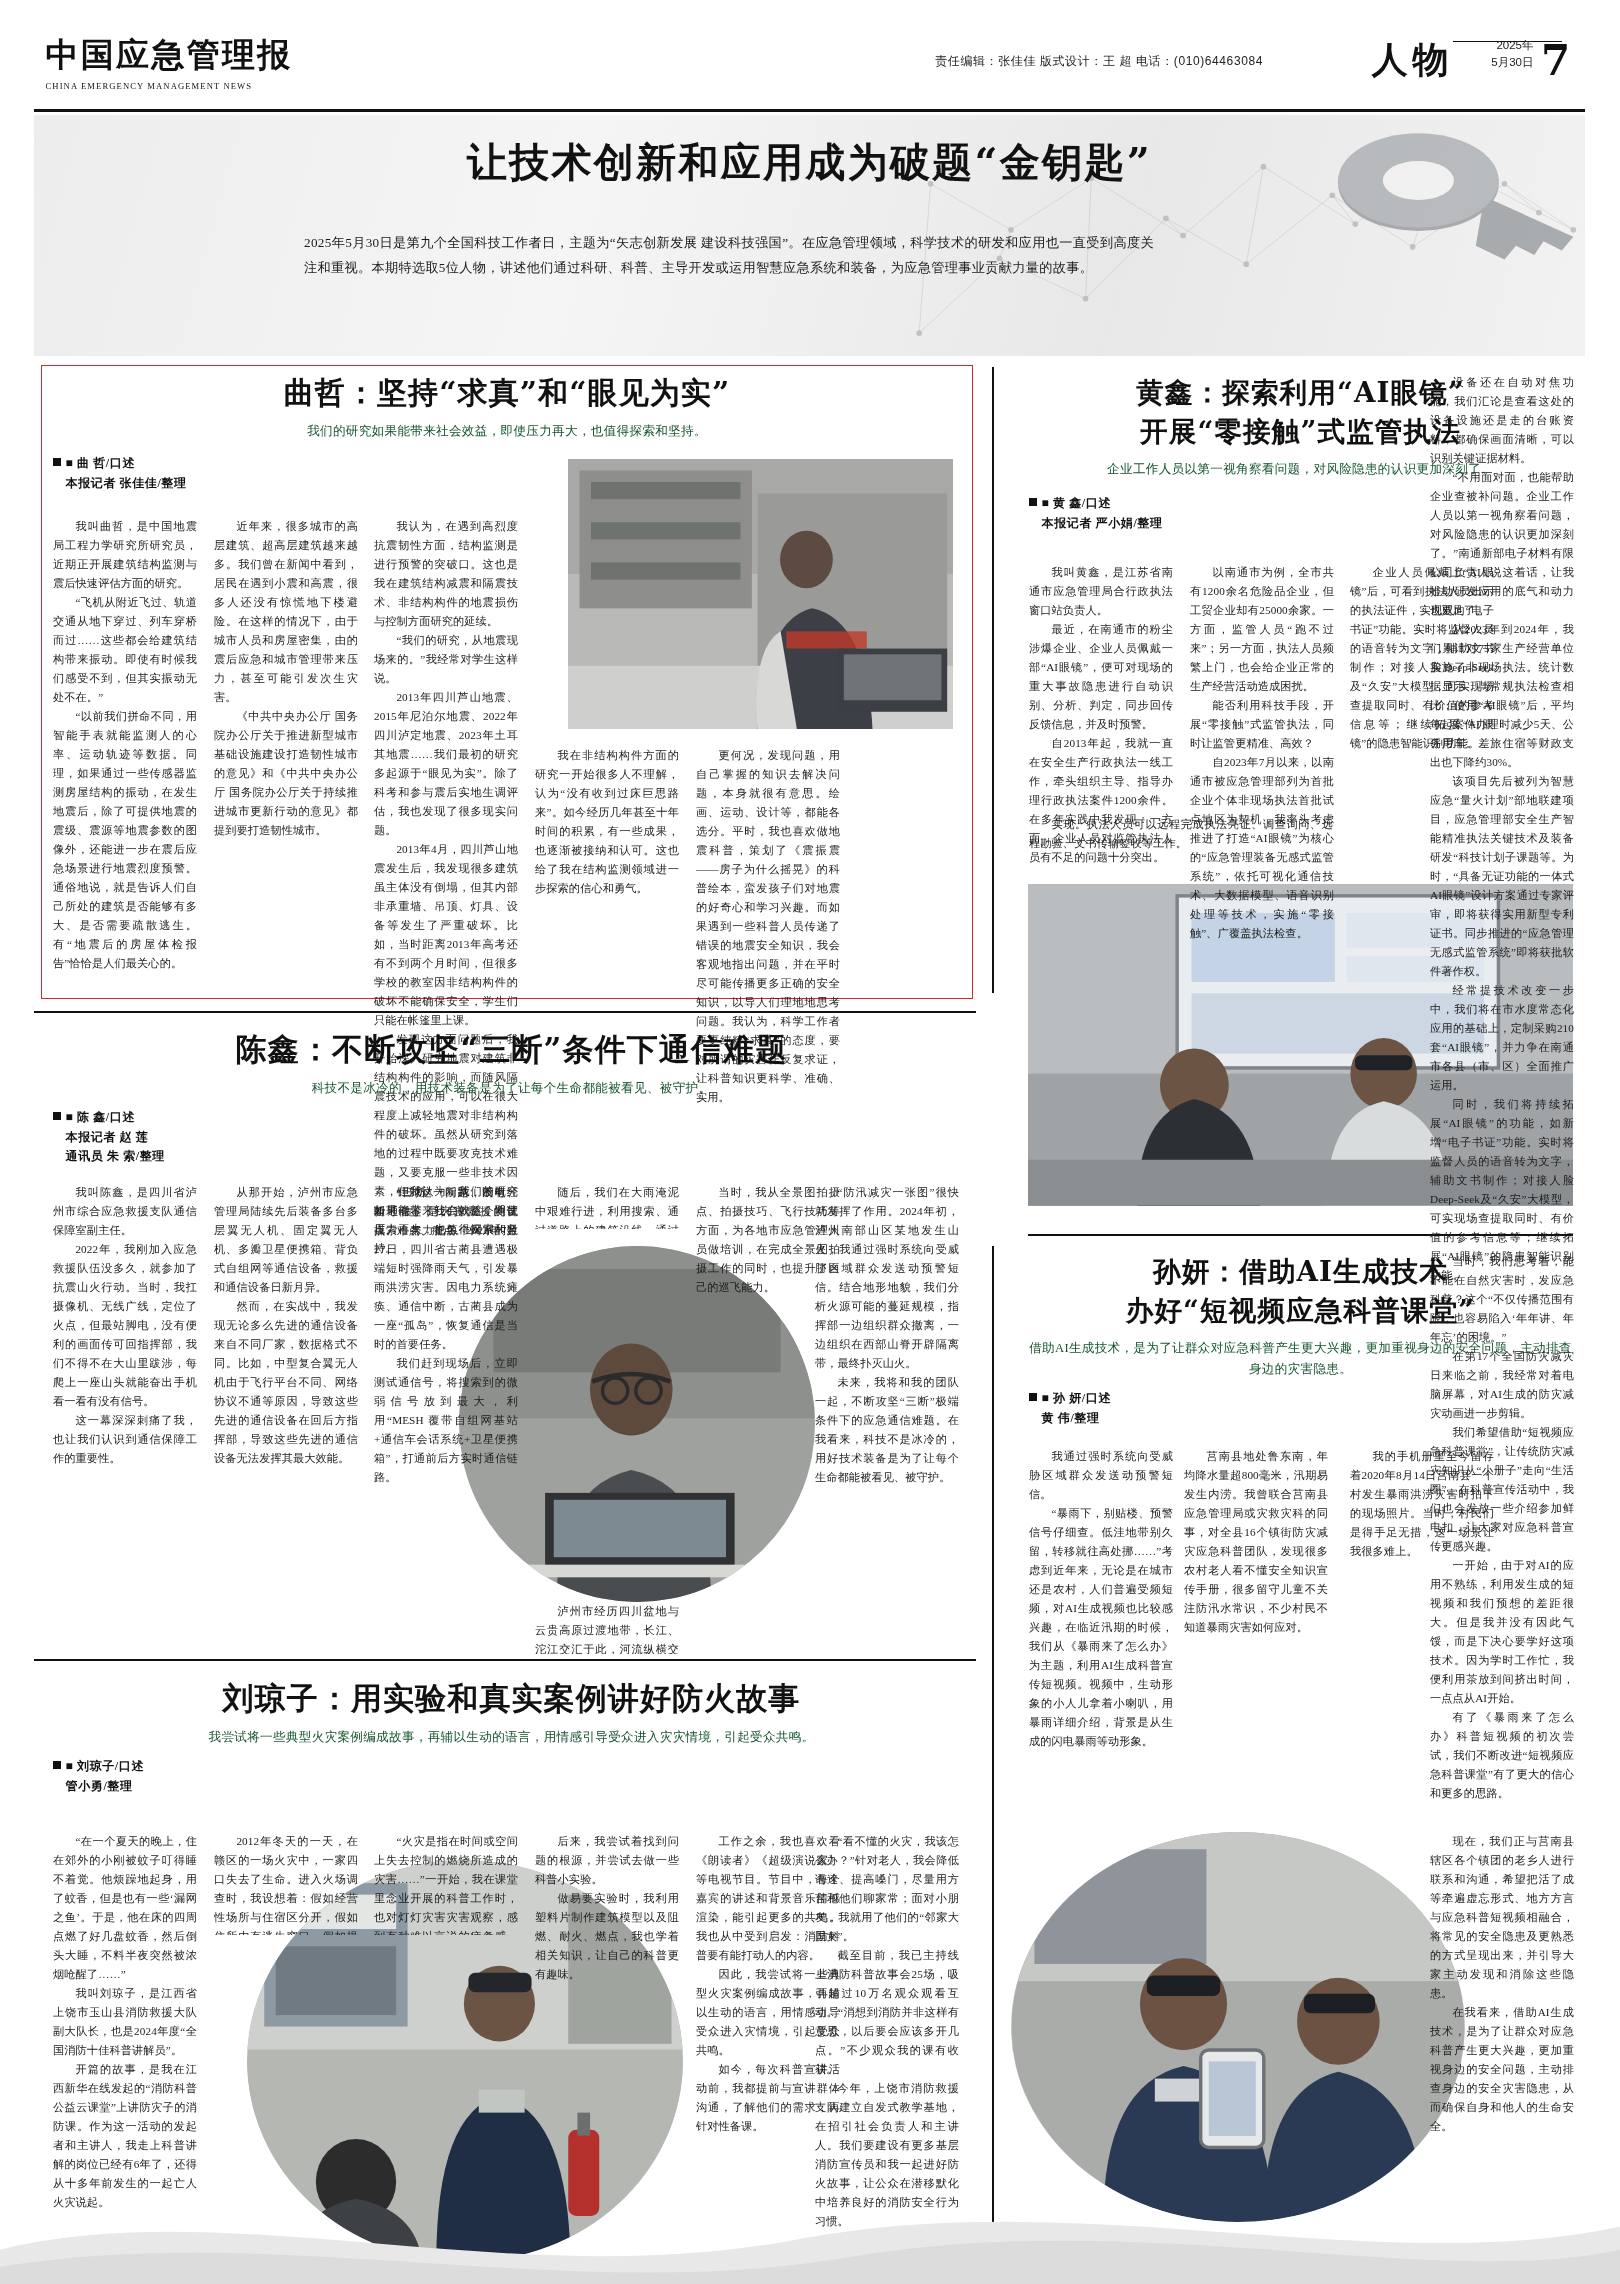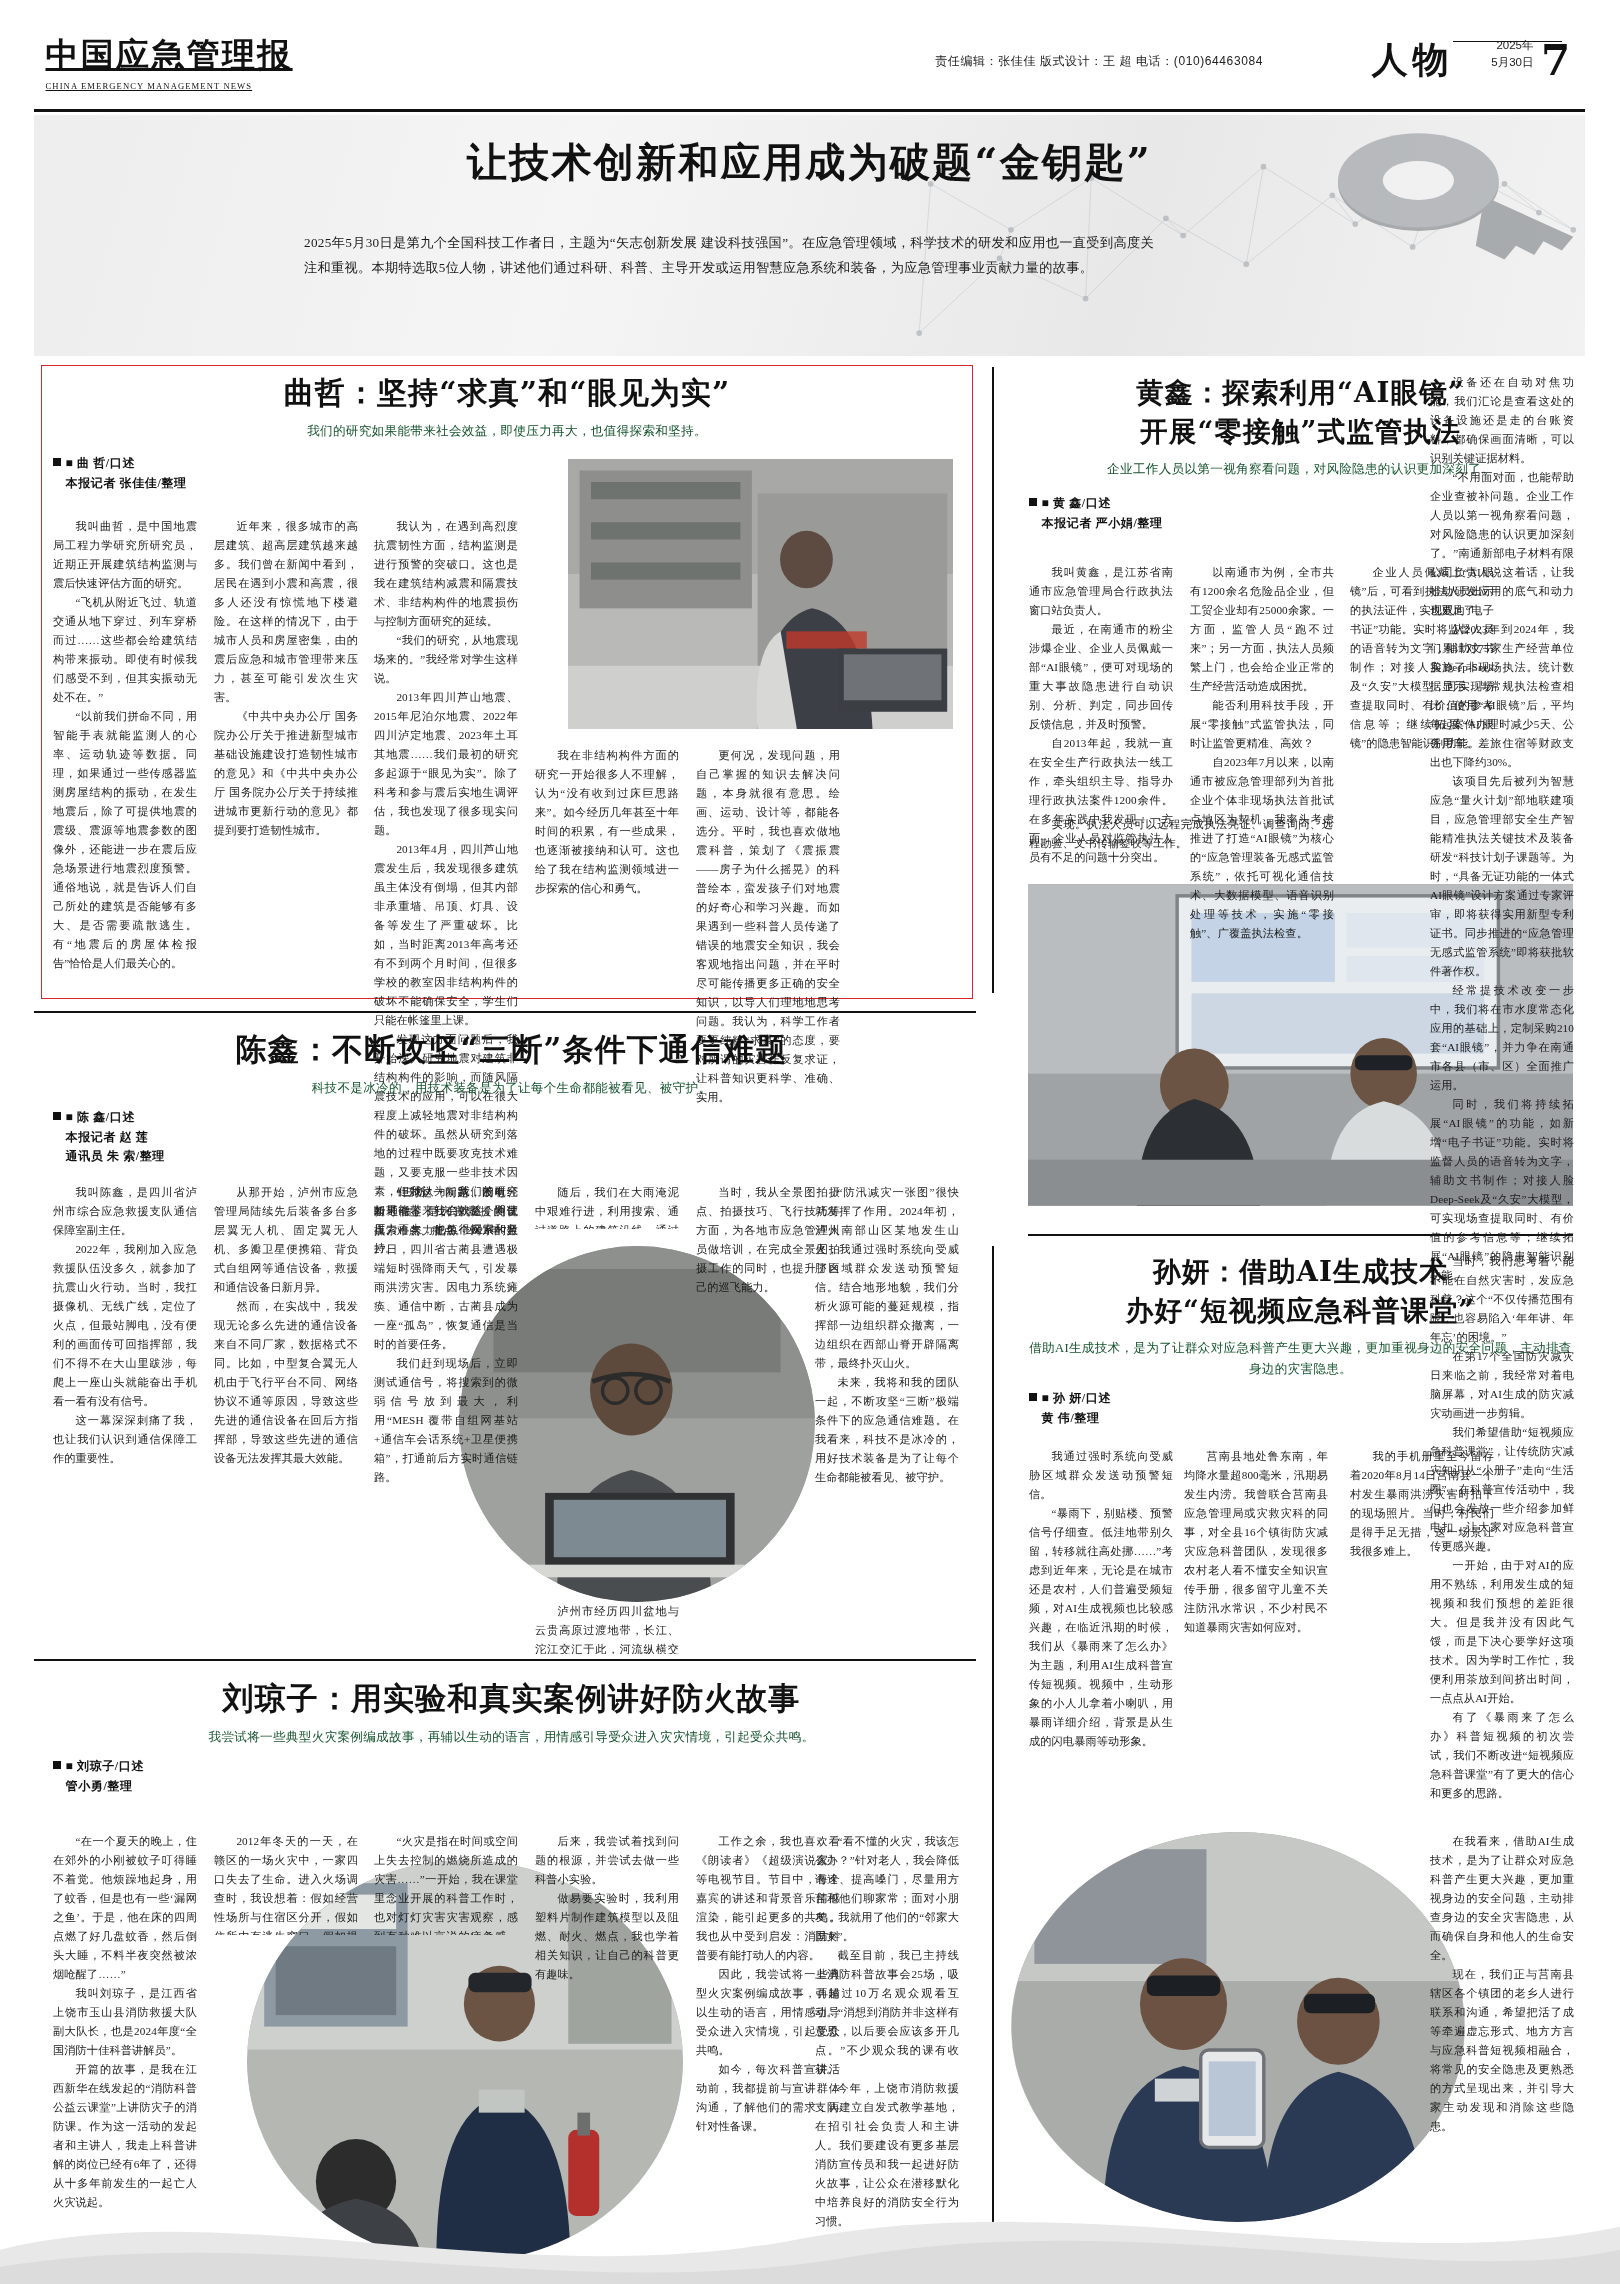--- a/index.html
+++ b/index.html
@@ -6,21 +6,21 @@
   body{
     width:1620px;height:2284px;
     font-family:"Liberation Serif",serif;
     color:#111;
     -webkit-font-smoothing:antialiased;
   }
   .page{position:relative;width:1620px;height:2284px;overflow:hidden;background:#fff;}
 
   
   .masthead{position:absolute;left:34px;top:23px;width:1551px;height:86px;border-bottom:3.4px solid #111;}
-  .mh-logo{position:absolute;left:11.5px;top:10.3px;font-family:"DejaVu Serif",serif;font-weight:bold;font-size:33px;letter-spacing:2.3px;color:#111;white-space:nowrap;text-decoration:underline;}
+  .mh-logo{position:absolute;left:11.5px;top:10.3px;font-family:"DejaVu Serif",serif;font-weight:bold;font-size:33px;letter-spacing:2.3px;color:#111;white-space:nowrap;}
   .mh-logo .pinyin{display:block;font-size:8.6px;letter-spacing:1.1px;font-family:"Liberation Serif",serif;font-weight:normal;margin-top:2.3px;}
   .mh-credits{position:absolute;right:322px;top:30px;font-size:12px;color:#222;letter-spacing:0.6px;white-space:nowrap;font-family:"Liberation Sans",sans-serif;}
   .mh-section{position:absolute;right:132px;top:12.6px;font-size:36px;font-weight:bold;letter-spacing:4.6px;font-family:"DejaVu Serif",serif;}
   .mh-datebox{position:absolute;right:11.5px;top:10.3px;width:109px;height:57px;}
   .mh-date{position:absolute;left:0;top:3.4px;width:69px;font-size:11.5px;line-height:17px;text-align:right;color:#222;font-family:"Liberation Sans",sans-serif;}
   .mh-pageno{position:absolute;right:3.4px;top:2.3px;font-size:42px;font-weight:bold;font-family:"DejaVu Serif",serif;}
   .mh-rule-thin{position:absolute;right:11.5px;top:8px;width:109px;height:1.1px;background:#111;}
 
   
   .banner{position:absolute;left:34px;top:115px;width:1551px;height:241px;background:linear-gradient(105deg,#ededed 0%,#f5f5f5 35%,#e8e8e8 70%,#f2f2f2 100%);overflow:hidden;}
@@ -414,22 +414,22 @@
     <p>我的手机册里至今留存着2020年8月14日莒南县一个村发生暴雨洪涝灾害时拍下的现场照片。当时，村民们是得手足无措，这一场景让我很多难上。</p>
   </div>
   <div class="body-col" style="position:absolute;left:1430px;top:1252px;width:144px;height:563px;">
     <p>当时，我们思考着，能不能在自然灾害时，发应急科普？这个“不仅传播范围有限，也容易陷入‘年年讲、年年忘’的困境。”</p>
     <p>在第17个全国防灾减灾日来临之前，我经常对着电脑屏幕，对AI生成的防灾减灾动画进一步剪辑。</p>
     <p>我们希望借助“短视频应急科普课堂”，让传统防灾减灾知识从“小册子”走向“生活圈”。在科普宣传活动中，我们也会发放一些介绍参加鲜电扣，让大家对应急科普宣传更感兴趣。</p>
     <p>一开始，由于对AI的应用不熟练，利用发生成的短视频和我们预想的差距很大。但是我并没有因此气馁，而是下决心要学好这项技术。因为学时工作忙，我便利用茶放到间挤出时间，一点点从AI开始。</p>
     <p>有了《暴雨来了怎么办》科普短视频的初次尝试，我们不断改进“短视频应急科普课堂”有了更大的信心和更多的思路。</p>
   </div>
   <div class="body-col" style="position:absolute;left:1430px;top:1832px;width:144px;height:402px;">
+    <p>现在，我们正与莒南县辖区各个镇团的老乡人进行联系和沟通，希望把活了成等牵遍虚忘形式、地方方言与应急科普短视频相融合，将常见的安全隐患及更熟悉的方式呈现出来，并引导大家主动发现和消除这些隐患。</p>
     <p>在我看来，借助AI生成技术，是为了让群众对应急科普产生更大兴趣，更加重视身边的安全问题，主动排查身边的安全灾害隐患，从而确保自身和他人的生命安全。</p>
-    <p>现在，我们正与莒南县辖区各个镇团的老乡人进行联系和沟通，希望把活了成等牵遍虚忘形式、地方方言与应急科普短视频相融合，将常见的安全隐患及更熟悉的方式呈现出来，并引导大家主动发现和消除这些隐患。</p>
   </div>
 
   <div class="wave">
     <svg viewBox="0 0 2822 220" width="1620" height="126" preserveAspectRatio="none">
       <path d="M0 160 C 400 60, 900 240, 1400 140 C 1900 50, 2400 210, 2822 120 L2822 220 L0 220 Z" fill="#e8e8e8"></path>
       <path d="M0 190 C 500 110, 1000 260, 1500 170 C 2000 90, 2500 230, 2822 160 L2822 220 L0 220 Z" fill="#dcdcdc"></path>
     </svg>
   </div>
 
 </div>

